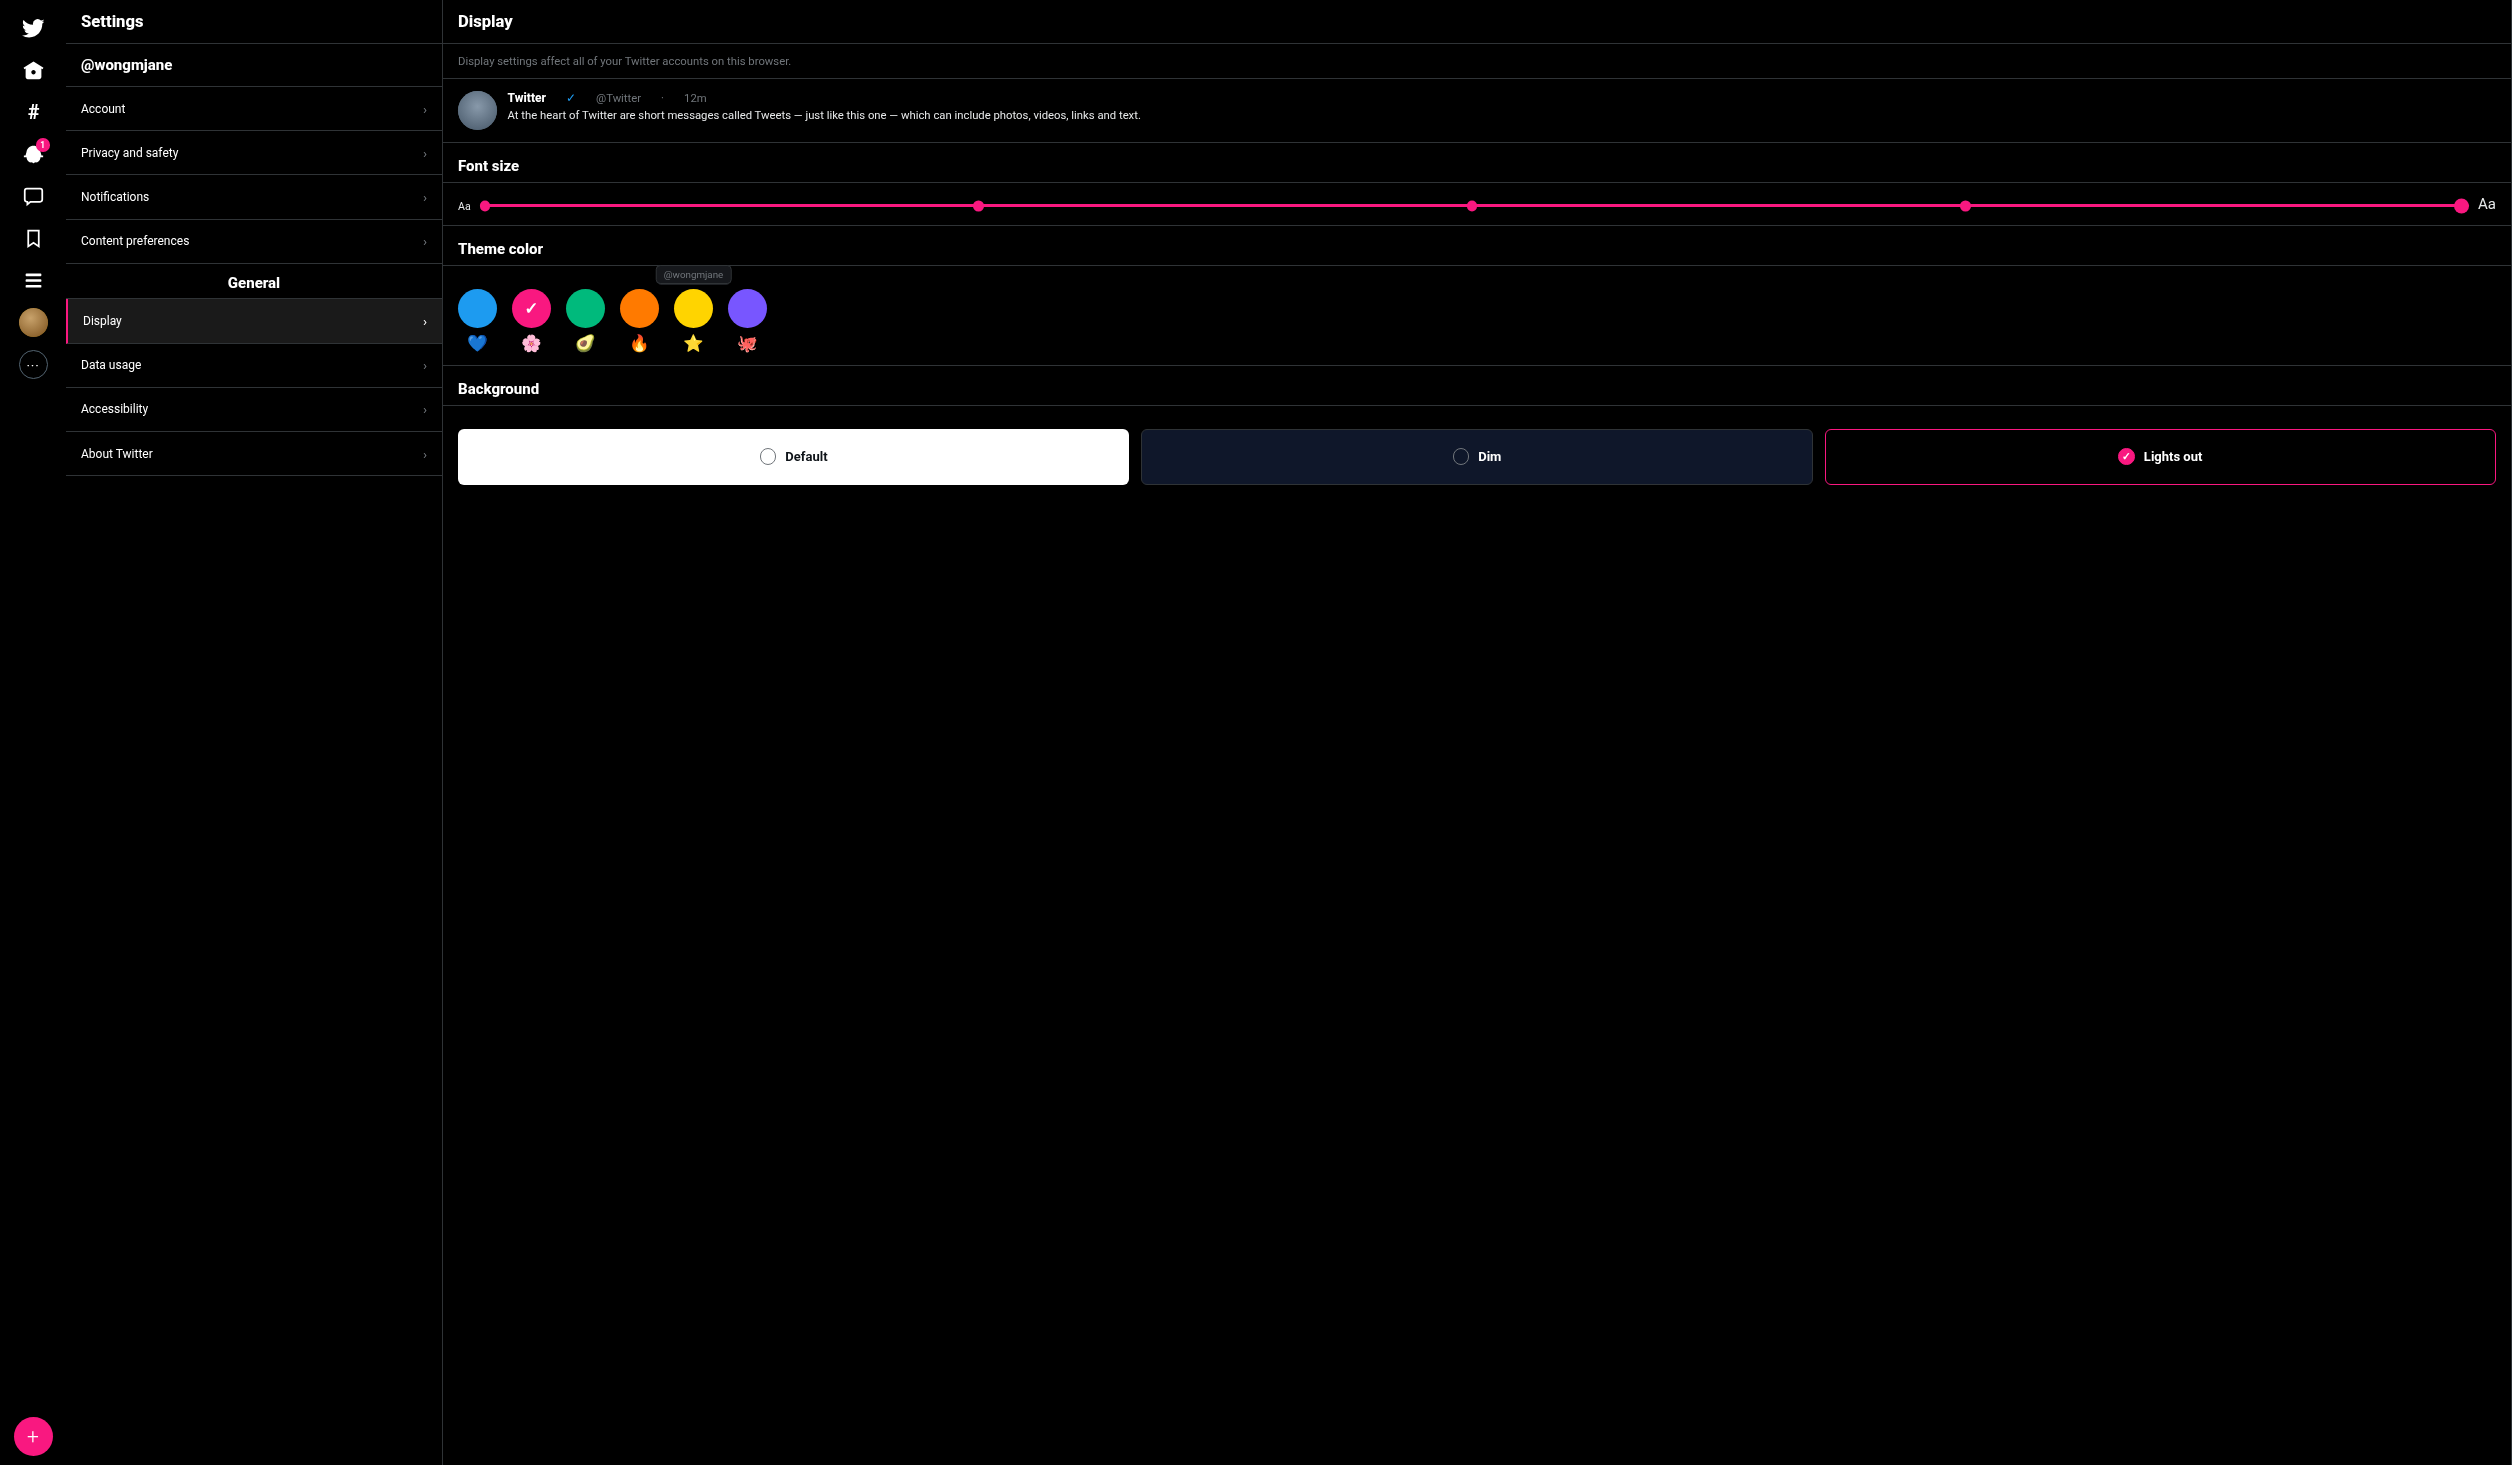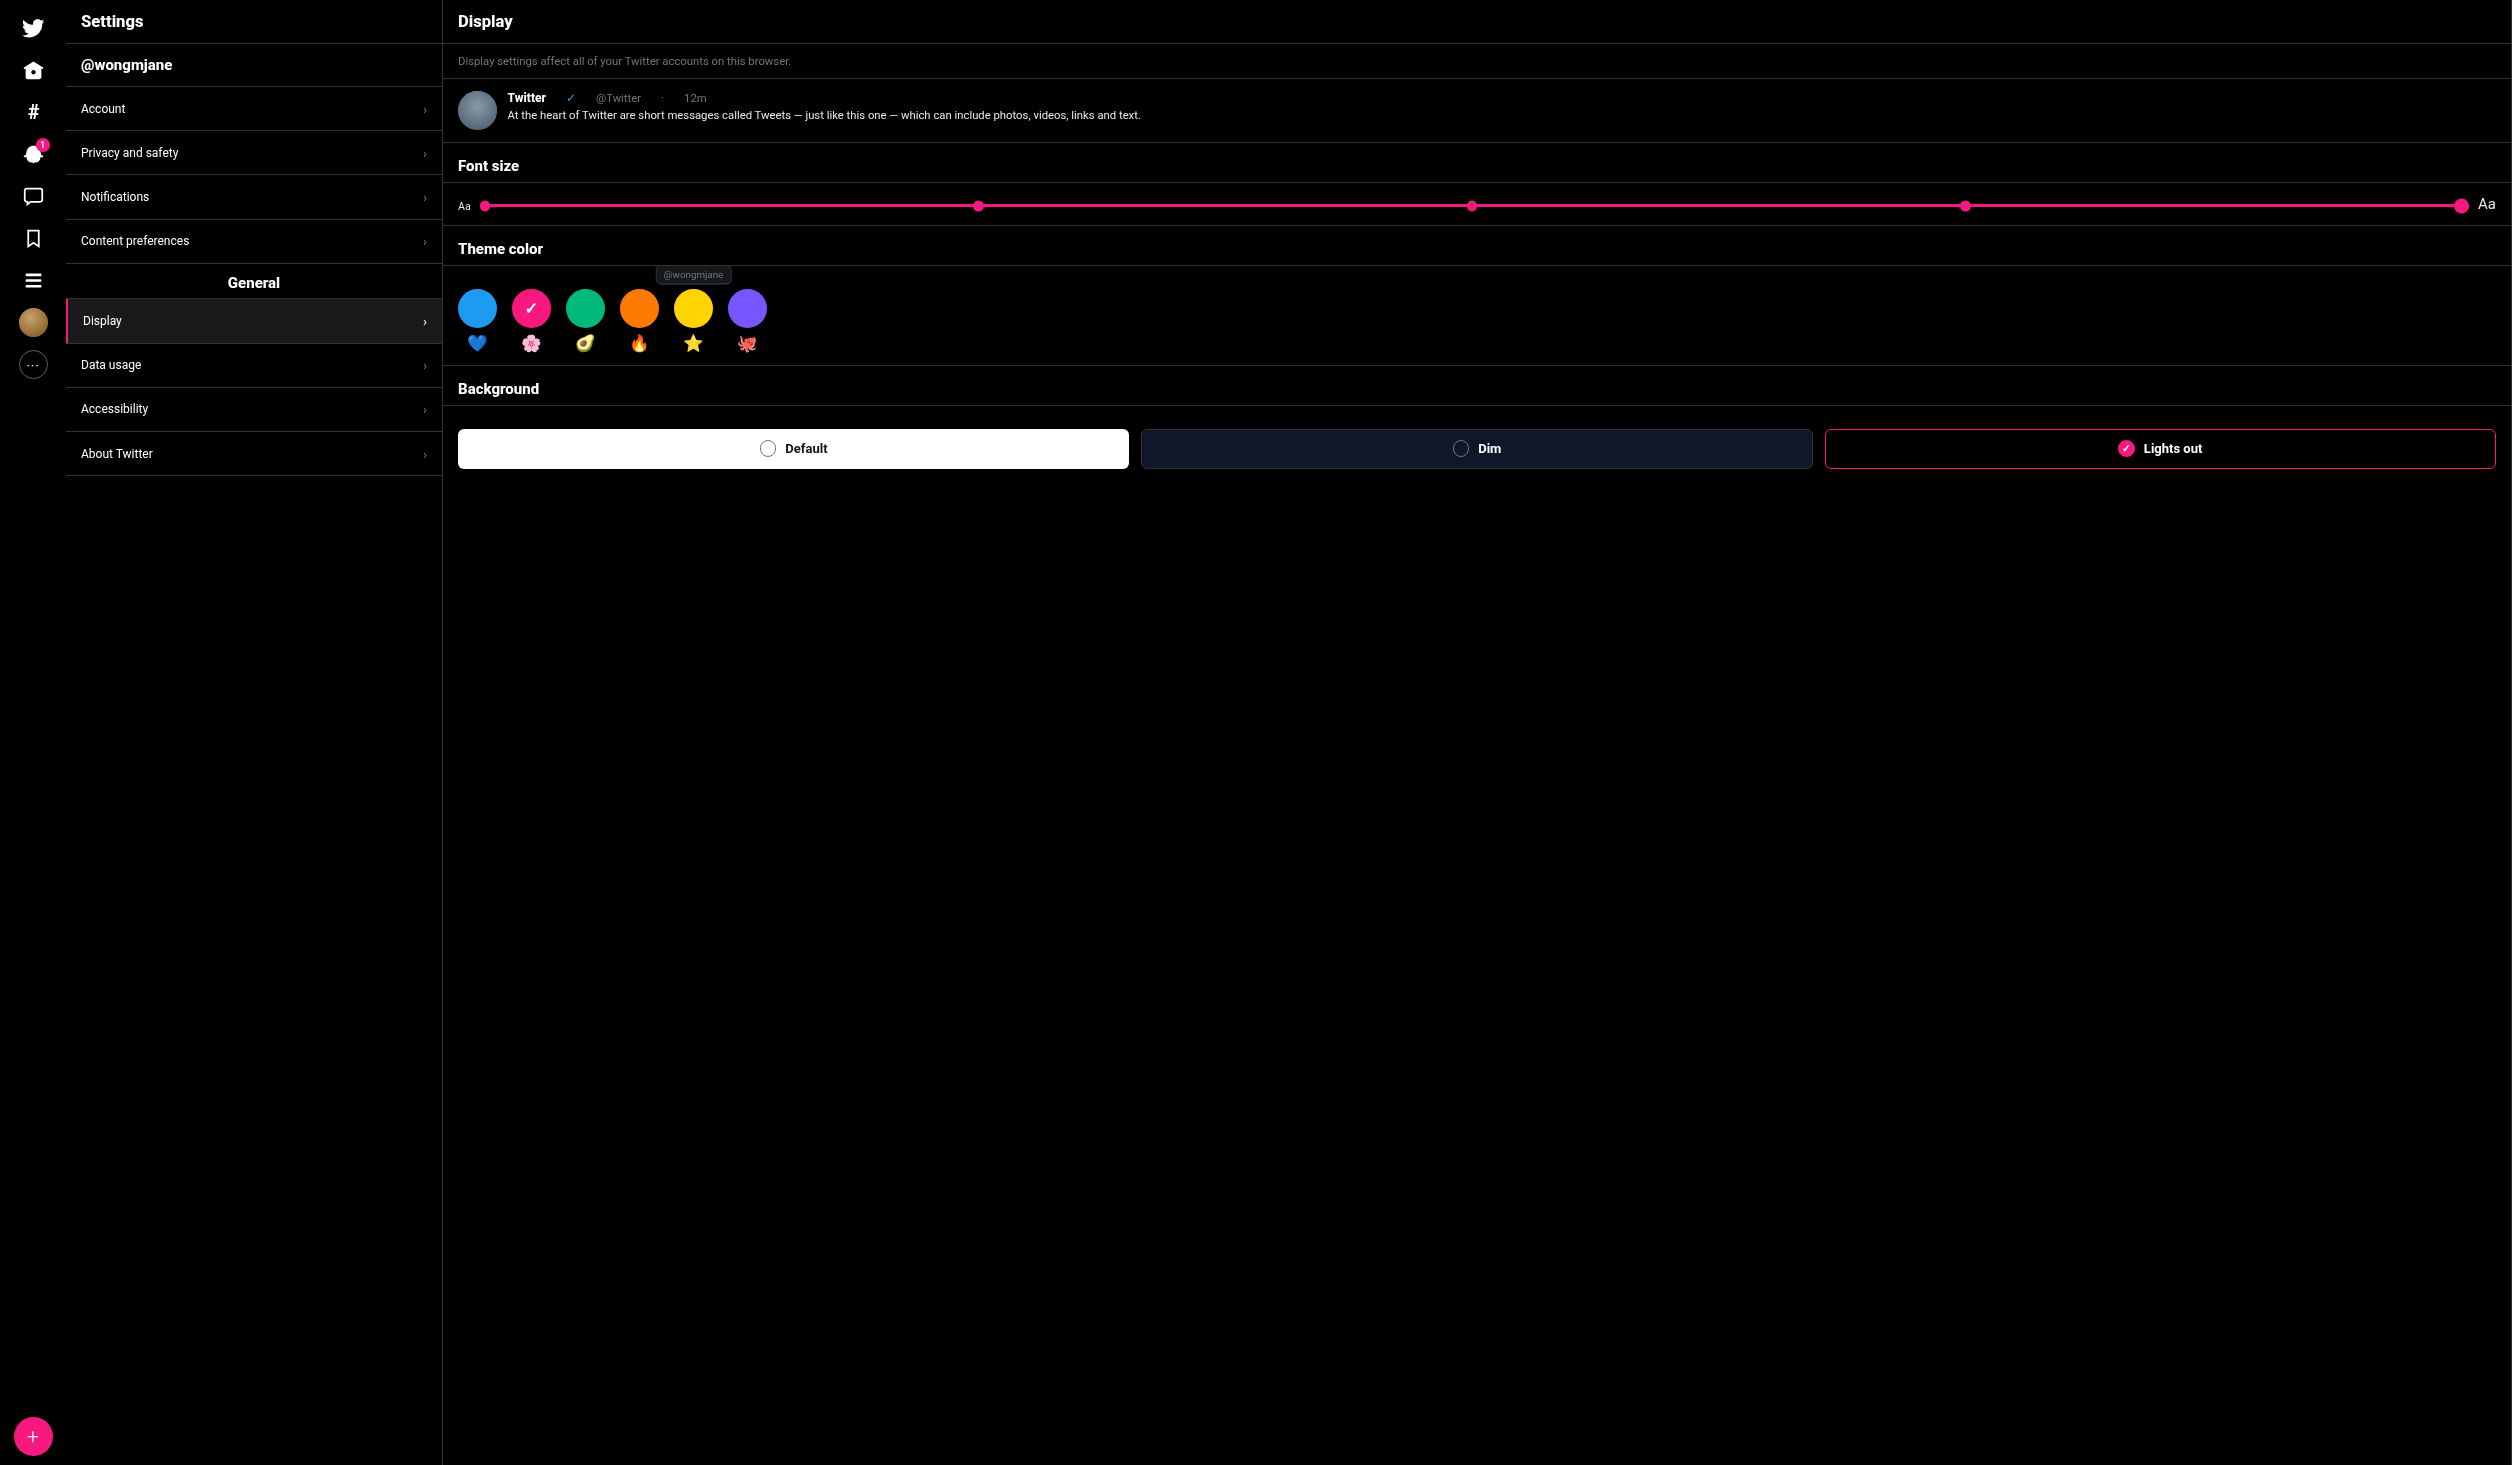--- a/index.html
+++ b/index.html
@@ -279,21 +279,21 @@
     .background-section {
       padding: 12px 15px;
     }
     .bg-options {
       display: flex;
       gap: 12px;
       margin-top: 10.6px;
     }
     .bg-option {
       flex: 1;
-      height: 40px;
+      height: 56px;
       border-radius: 6px;
       display: flex;
       align-items: center;
       justify-content: center;
       gap: 9px;
       cursor: pointer;
       font-size: 13px;
       font-weight: 700;
       border: 1.5px solid transparent;
     }

